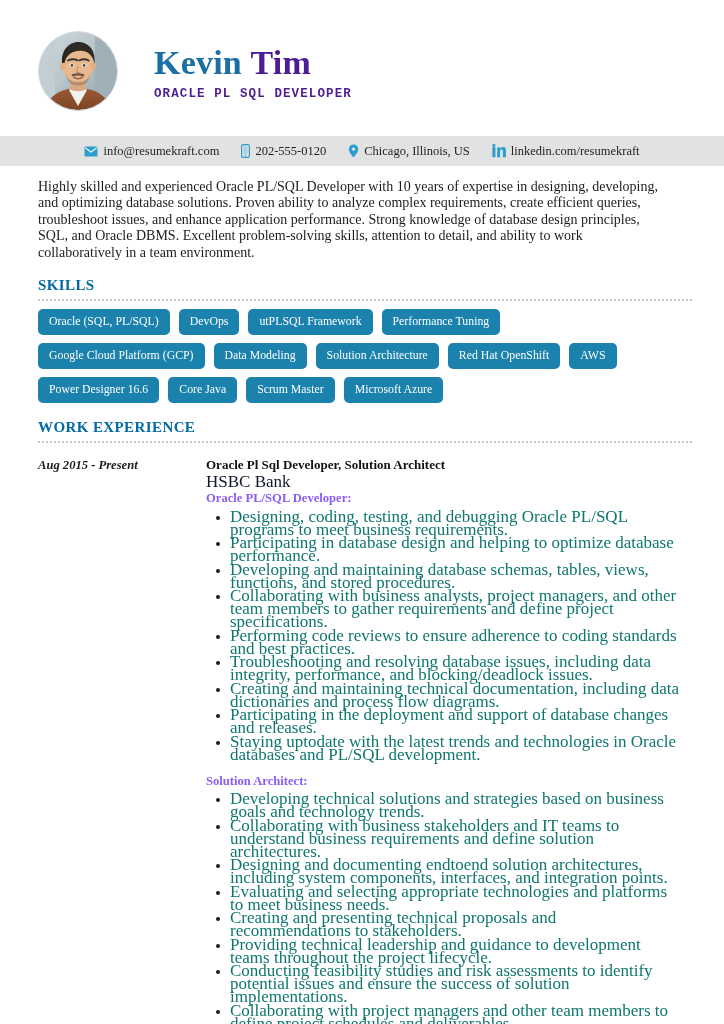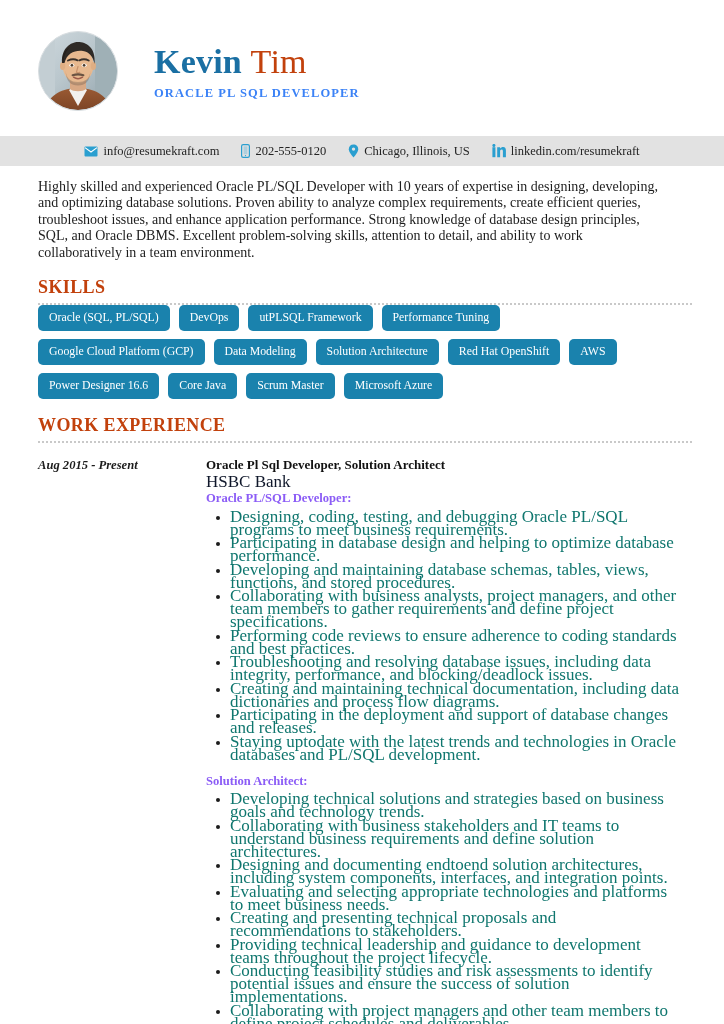--- a/index.html
+++ b/index.html
@@ -55,31 +55,31 @@
     font-size: 34px;
     line-height: 38px;
     letter-spacing: .2px;
     white-space: nowrap;
   }
   .name .first {
     font-weight: bold;
     color: #1a6fa3;
   }
   .name .last {
-    font-weight: normal;
-    color: #c2410c;
+    font-weight: bold;
+    color: #4c1d95;
   }
   .job-title {
     font-size: 12.5px;
     font-weight: bold;
     letter-spacing: 1.1px;
-    color: #3b82f6;
+    color: #4c1d95;
     margin-top: 5px;
     text-transform: uppercase;
-    font-family: Liberation Serif, serif;
+    font-family: Liberation Mono, monospace;
   }
 
   
   .contact-bar {
     background: #e2e2e2;
     height: 30px;
     display: flex;
     align-items: center;
     justify-content: center;
     gap: 22px;
@@ -108,39 +108,39 @@
     text-align: left;
     color: #1c1c1c;
     margin-top: 13px;
     padding-right: 24px;
   }
 
   .section {
     margin-top: 16px;
   }
   .section-title {
-    color: #c2410c;
-    font-weight: bold;
-    font-size: 18px;
+    color: #0369a1;
+    font-weight: bold;
+    font-size: 15px;
     letter-spacing: .4px;
     font-family: "Liberation Serif", serif;
   }
   .section-rule {
     margin-top: 3px;
     height: 2px;
     border-bottom: 2px dotted #c9c9c9;
     width: 100%;
   }
 
   
   .skills-wrap {
     display: flex;
     flex-wrap: wrap;
     gap: 8px 9px;
-    margin-top: 0;
+    margin-top: 8px;
     max-width: 630px;
   }
   .skill-chip {
     background: #1a82ad;
     color: #ffffff;
     border-radius: 5px;
     font-size: 11.8px;
     line-height: 13px;
     padding: 6px 11px 7px;
     white-space: nowrap;

